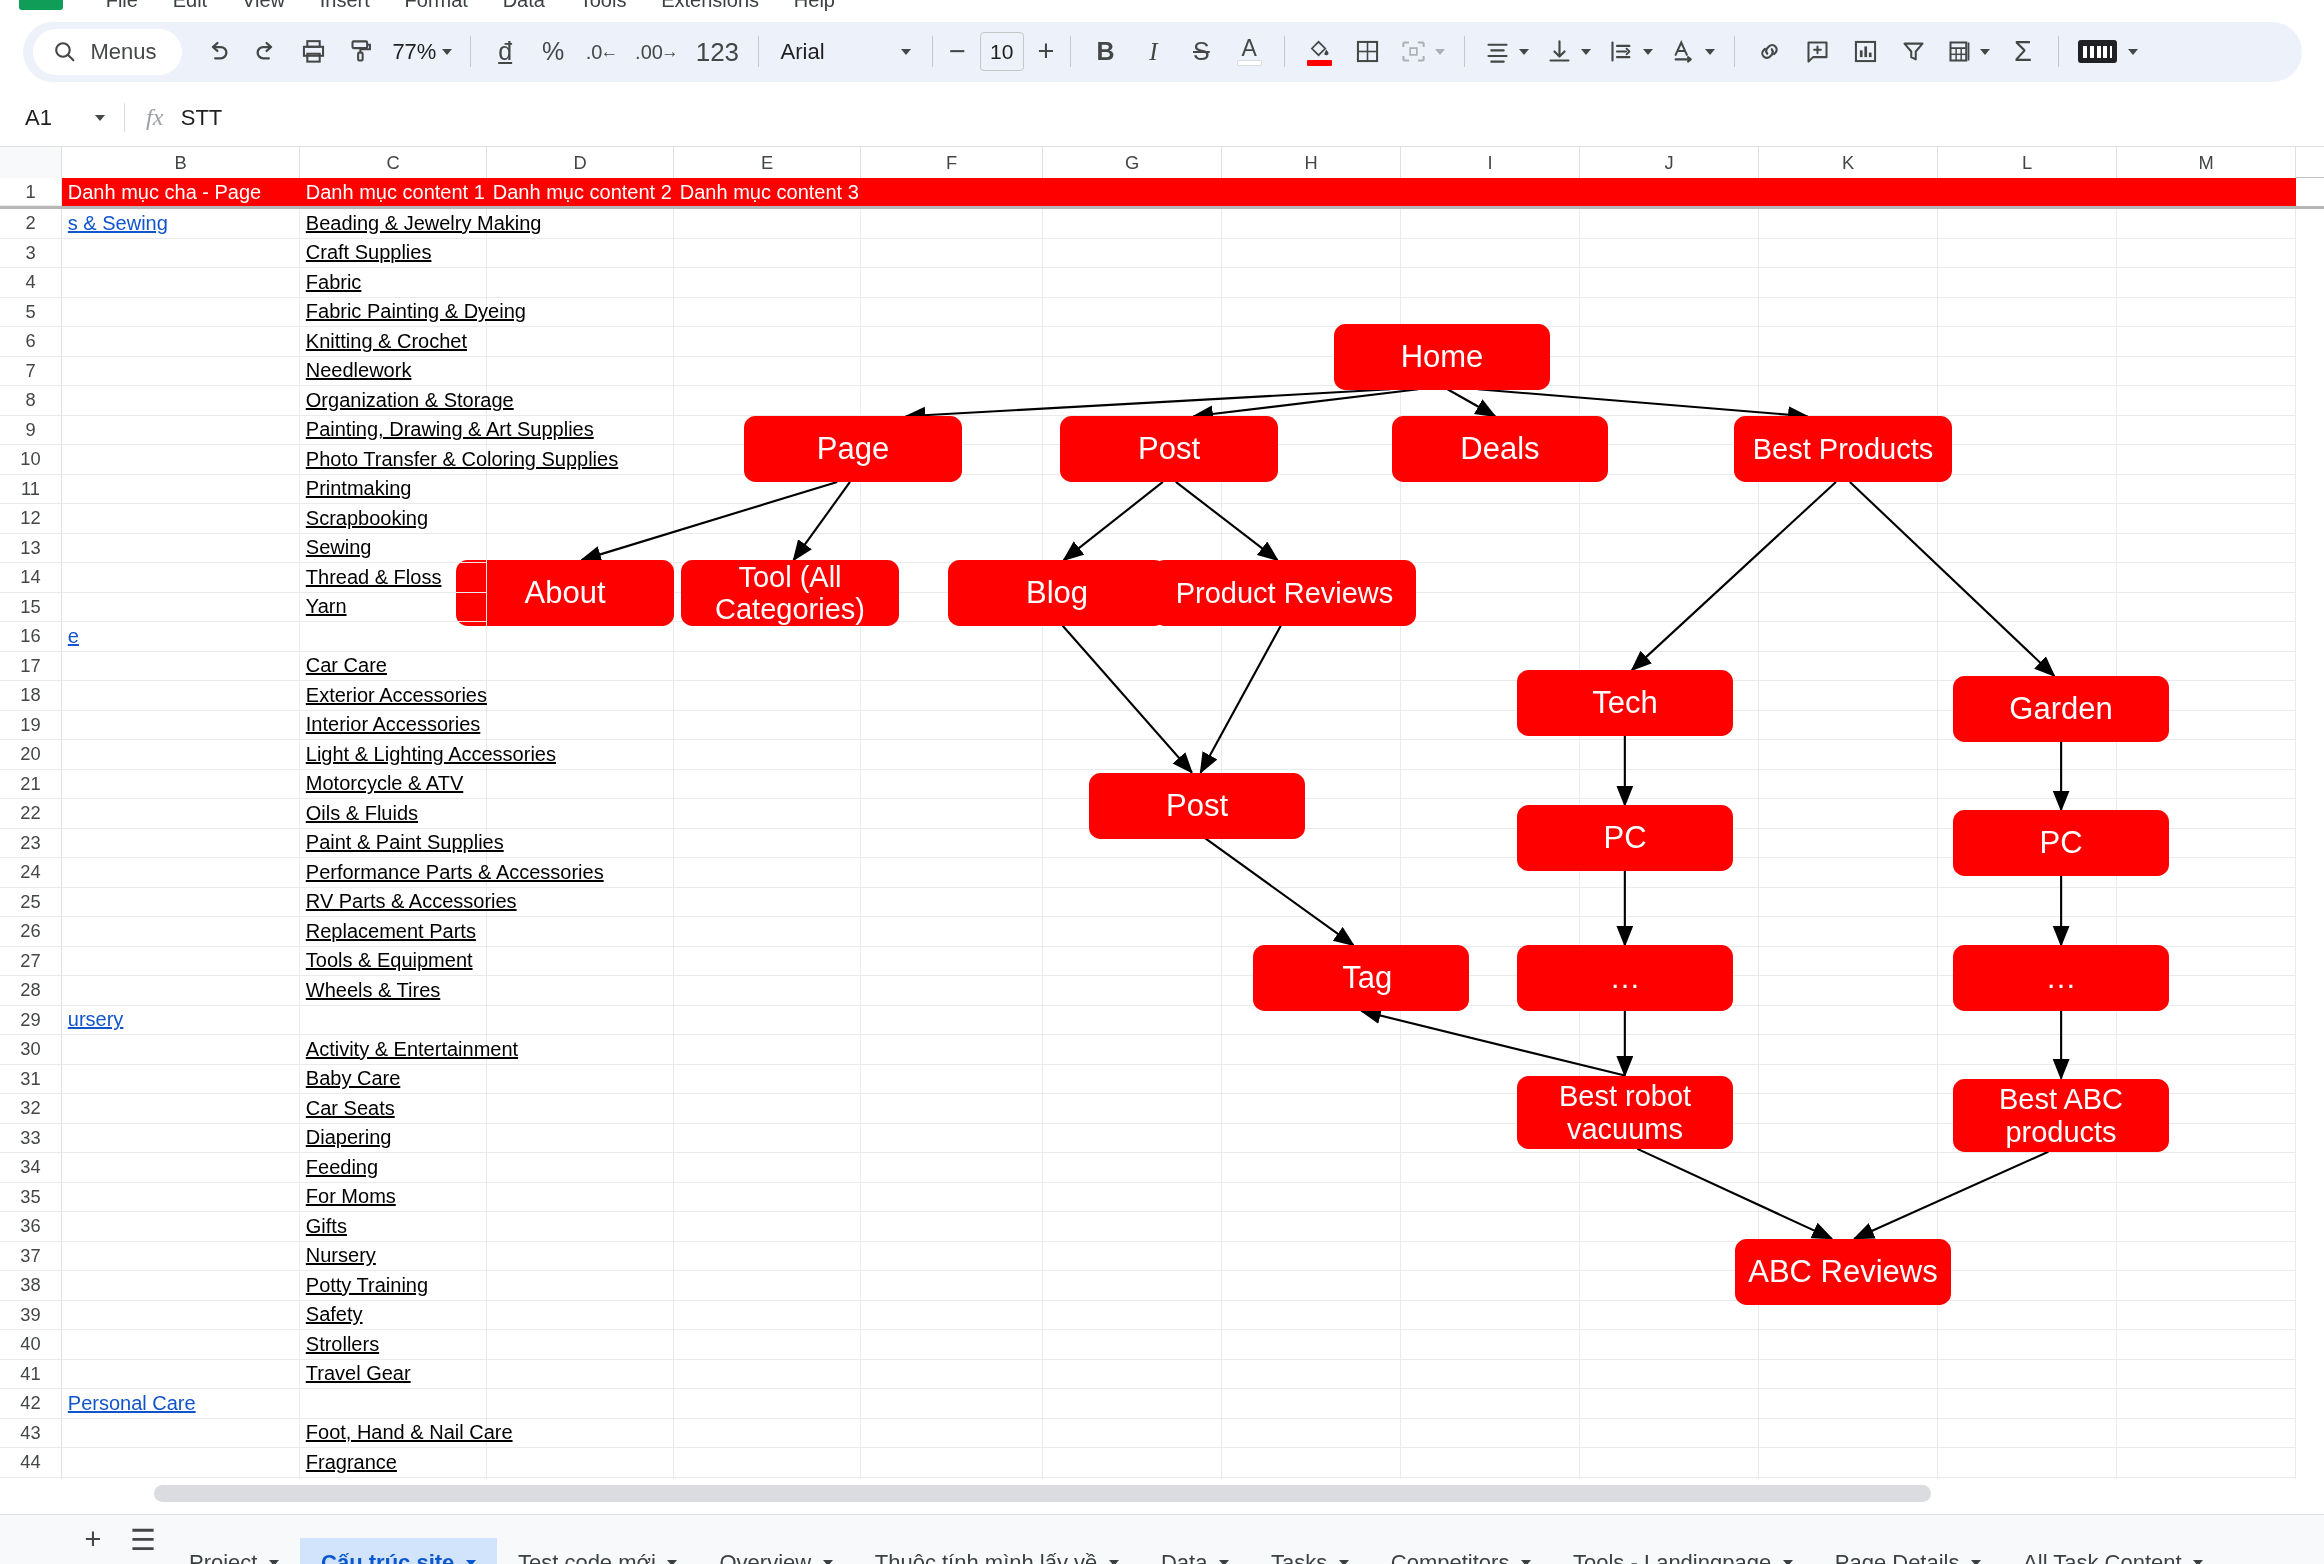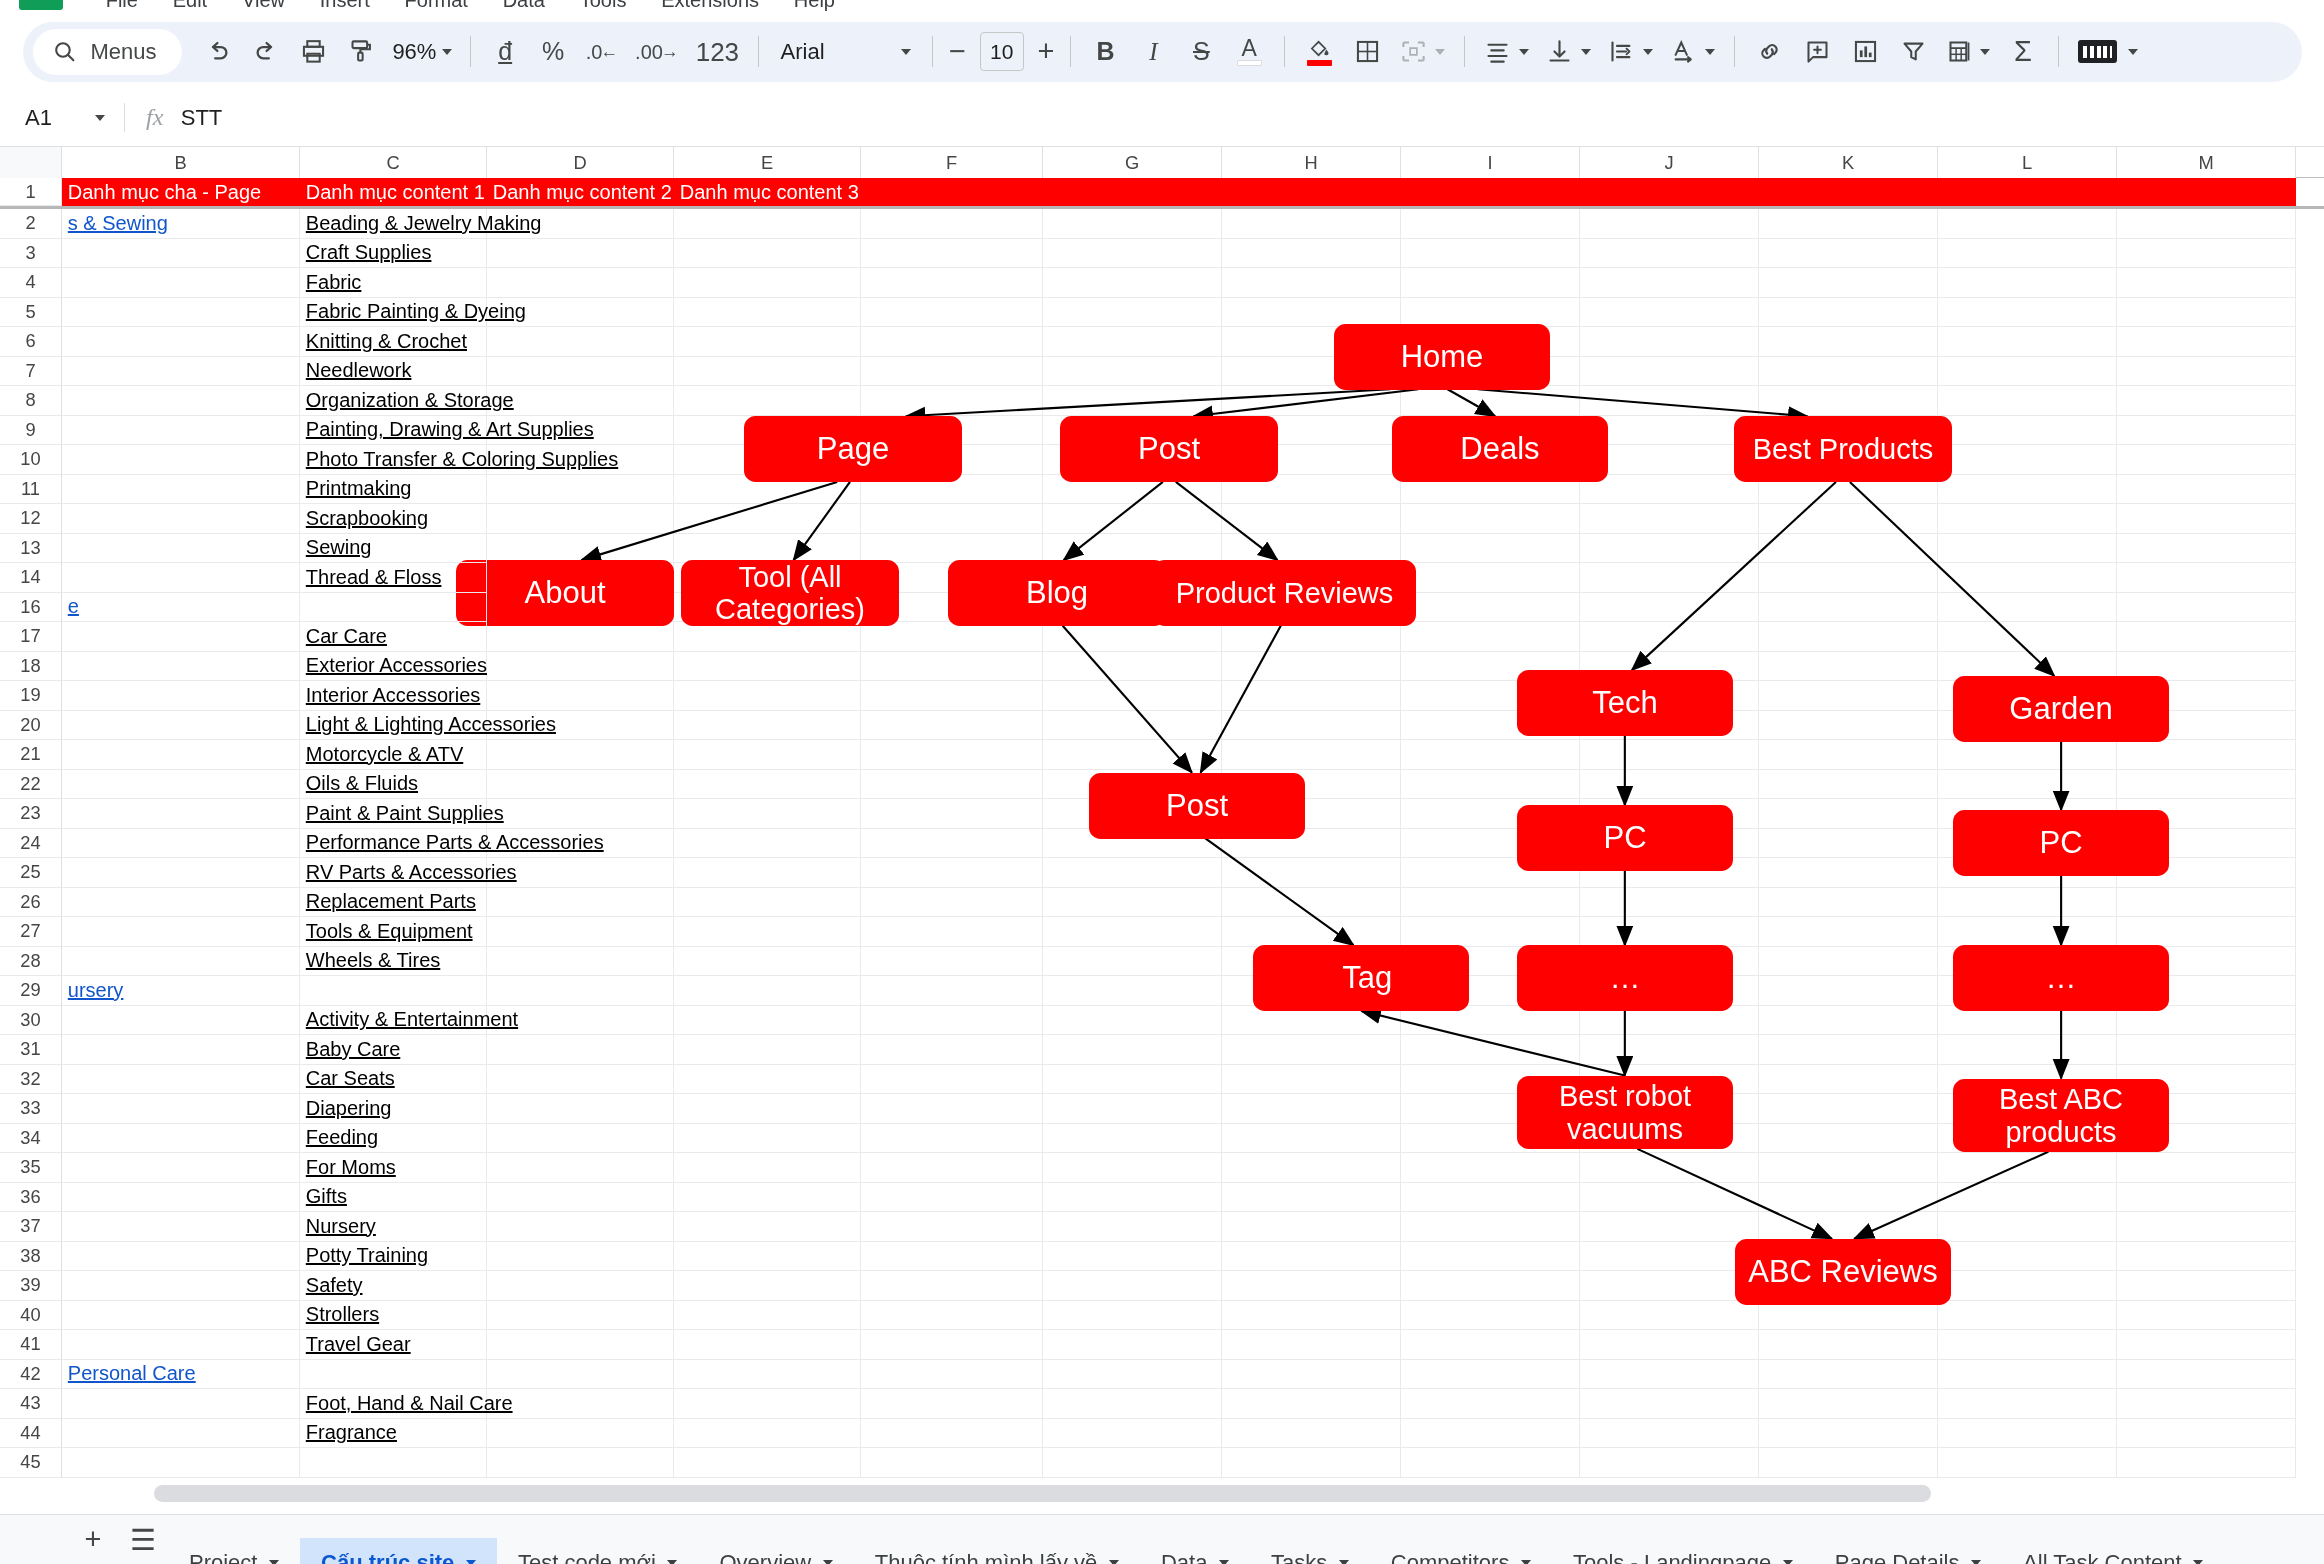--- a/index.html
+++ b/index.html
@@ -171,21 +171,21 @@
       </div>
       <div class="tb-btn">
         <svg width="27" height="27" viewBox="0 0 24 24">
           <rect x="4" y="3" width="13" height="6" rx="1" fill="none" stroke="#444746" stroke-width="1.8"></rect>
           <path d="M17 6h2.5v4H11v3" fill="none" stroke="#444746" stroke-width="1.8"></path>
           <rect x="9" y="13" width="4" height="7" rx="1" fill="none" stroke="#444746" stroke-width="1.8"></rect>
         </svg>
       </div>
 
       <div class="zoom-ctl">
-        <span class="lbl">96%</span>
+        <span class="lbl">77%</span>
         <span class="caret"></span>
       </div>
 
       <div class="tb-sep"></div>
 
       <div class="tb-btn">
         <span class="tb-ico" style="text-decoration:underline">đ</span>
       </div>
       <div class="tb-btn">
         <span class="tb-ico">%</span>
@@ -594,20 +594,37 @@
           <div class="cell" style="width: 179px;"></div>
           <div class="cell" style="width: 179px;"></div>
           <div class="cell" style="width: 179px;"></div>
           <div class="cell" style="width: 179px;"></div>
         </div>
         <div class="row">
           <div class="rh">14</div>
           <div class="cell" style="width: 238px;"></div>
           <div class="cell ovf" style="width: 187px;">
             <span class="und">Thread &amp; Floss</span>
+          </div>
+          <div class="cell" style="width: 187px;"></div>
+          <div class="cell" style="width: 187px;"></div>
+          <div class="cell" style="width: 182px;"></div>
+          <div class="cell" style="width: 179px;"></div>
+          <div class="cell" style="width: 179px;"></div>
+          <div class="cell" style="width: 179px;"></div>
+          <div class="cell" style="width: 179px;"></div>
+          <div class="cell" style="width: 179px;"></div>
+          <div class="cell" style="width: 179px;"></div>
+          <div class="cell" style="width: 179px;"></div>
+        </div>
+        <div class="row">
+          <div class="rh">15</div>
+          <div class="cell" style="width: 238px;"></div>
+          <div class="cell ovf" style="width: 187px;">
+            <span class="und">Yarn</span>
           </div>
           <div class="cell" style="width: 187px;"></div>
           <div class="cell" style="width: 187px;"></div>
           <div class="cell" style="width: 182px;"></div>
           <div class="cell" style="width: 179px;"></div>
           <div class="cell" style="width: 179px;"></div>
           <div class="cell" style="width: 179px;"></div>
           <div class="cell" style="width: 179px;"></div>
           <div class="cell" style="width: 179px;"></div>
           <div class="cell" style="width: 179px;"></div>

